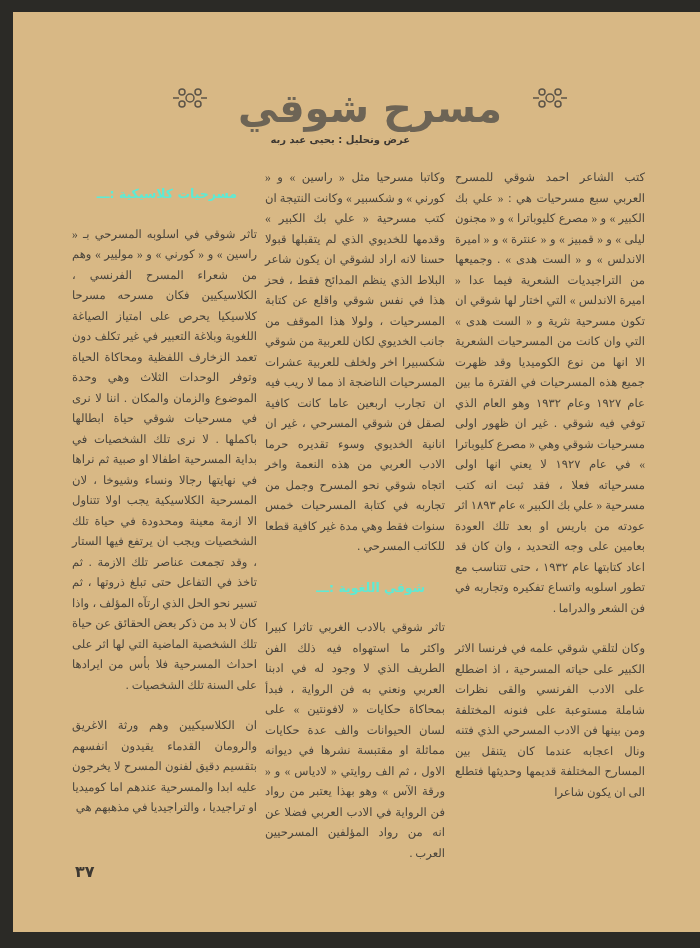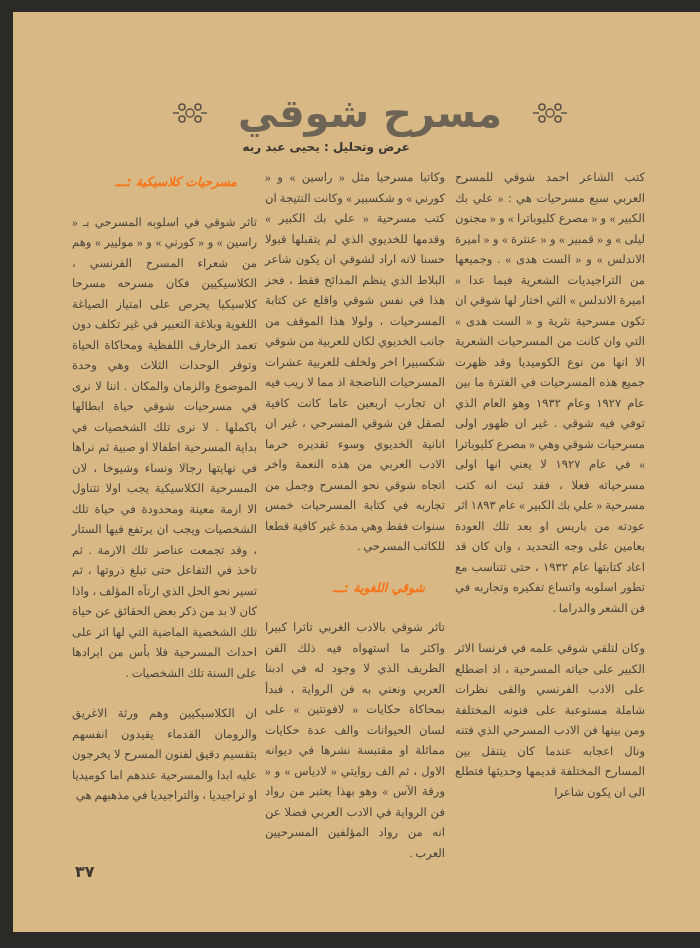--- a/index.html
+++ b/index.html
@@ -1,24 +1,24 @@
 <!DOCTYPE html>
 <html><head>
 <meta charset="utf-8">
 <style>
   html, body { margin:0; padding:0; }
   body { width:700px; height:948px; background:#2b2a26; position:relative; overflow:hidden; font-family:"DejaVu Sans", sans-serif; }
   .paper { position:absolute; left:13px; top:12px; width:687px; height:920px; background:#d8b885; }
-  .title-row { position:absolute; top:85px; left:170px; width:400px; height:55px; display:flex; align-items:center; justify-content:center; gap:30px; }
+  .title-row { position:absolute; top:85px; left:170px; width:400px; height:55px; display:flex; justify-content:center; gap:30px; }
   .title { font-size:40px; font-weight:bold; color:#6d6455; direction:rtl; letter-spacing:6px; }
   .ornament { width:36px; height:26px; }
-  .byline { position:absolute; top:140px; right:290px; font-size:12px; font-weight:bold; color:#3d3832; direction:rtl; white-space:nowrap; }
+  .byline { position:absolute; top:134px; right:290px; font-size:10px; font-weight:bold; color:#3d3832; direction:rtl; white-space:nowrap; }
   .col { position:absolute; direction:rtl; text-align:justify; font-size:11.6px; line-height:20.5px; color:#4a443b; }
   .col p { margin:8px 0 20px 0; text-indent:0;font-family:Liberation Serif, serif; }
-  .col .hd { font-weight:bold; font-size:12.5px; color:#f97316; margin:4px 0 20px 0; padding-right:20px;font-style:italic; }
+  .col .hd { font-weight:bold; font-size:12.5px; color:#5eead4; margin:16px 0 20px 0; padding-right:20px; }
   .col-right { left:455px; top:160px; width:190px; }
   .col-mid { left:265px; top:160px; width:180px; }
   .col-left { left:72px; top:160px; width:185px; }
   .pagenum { position:absolute; left:75px; top:818px; font-size:16px; font-weight:bold; color:#3d3832;margin-top:44px; }
 </style>
 </head>
 <body>
 
 <div class="paper"></div>
 

